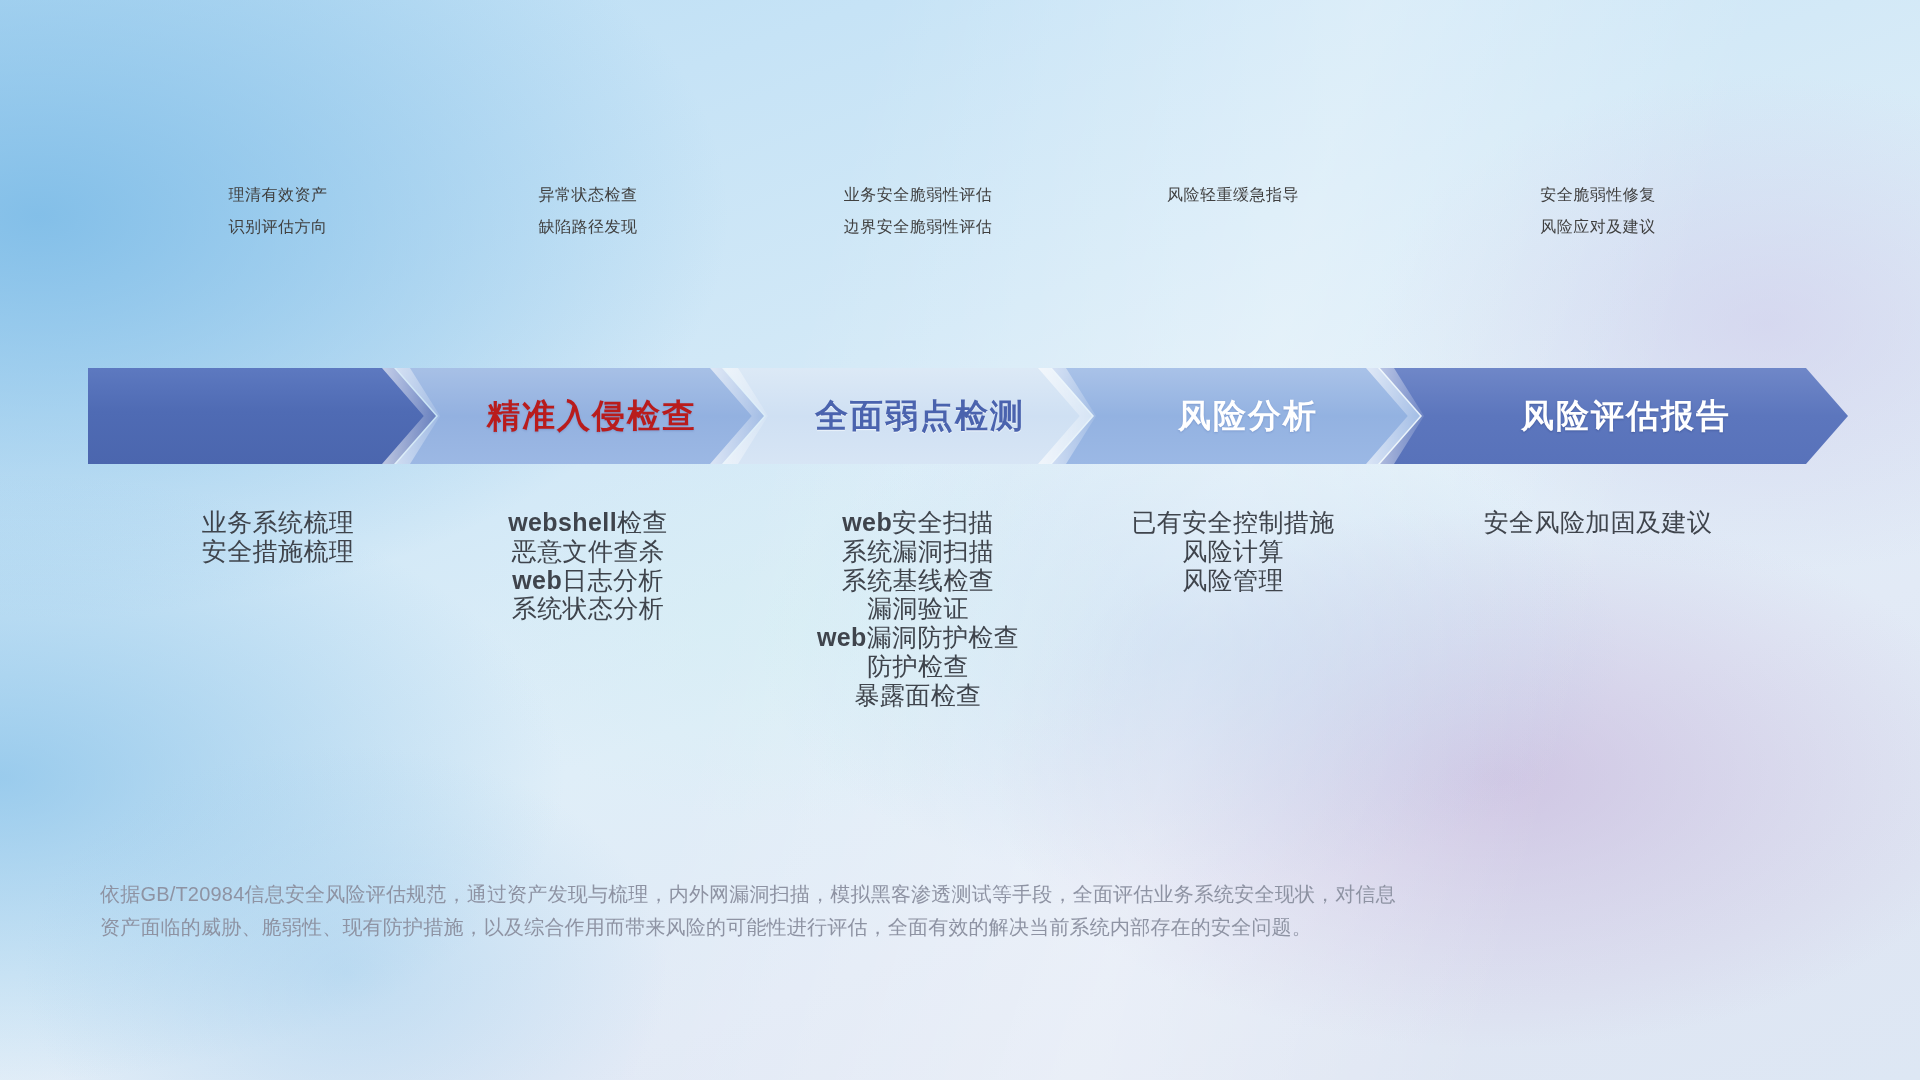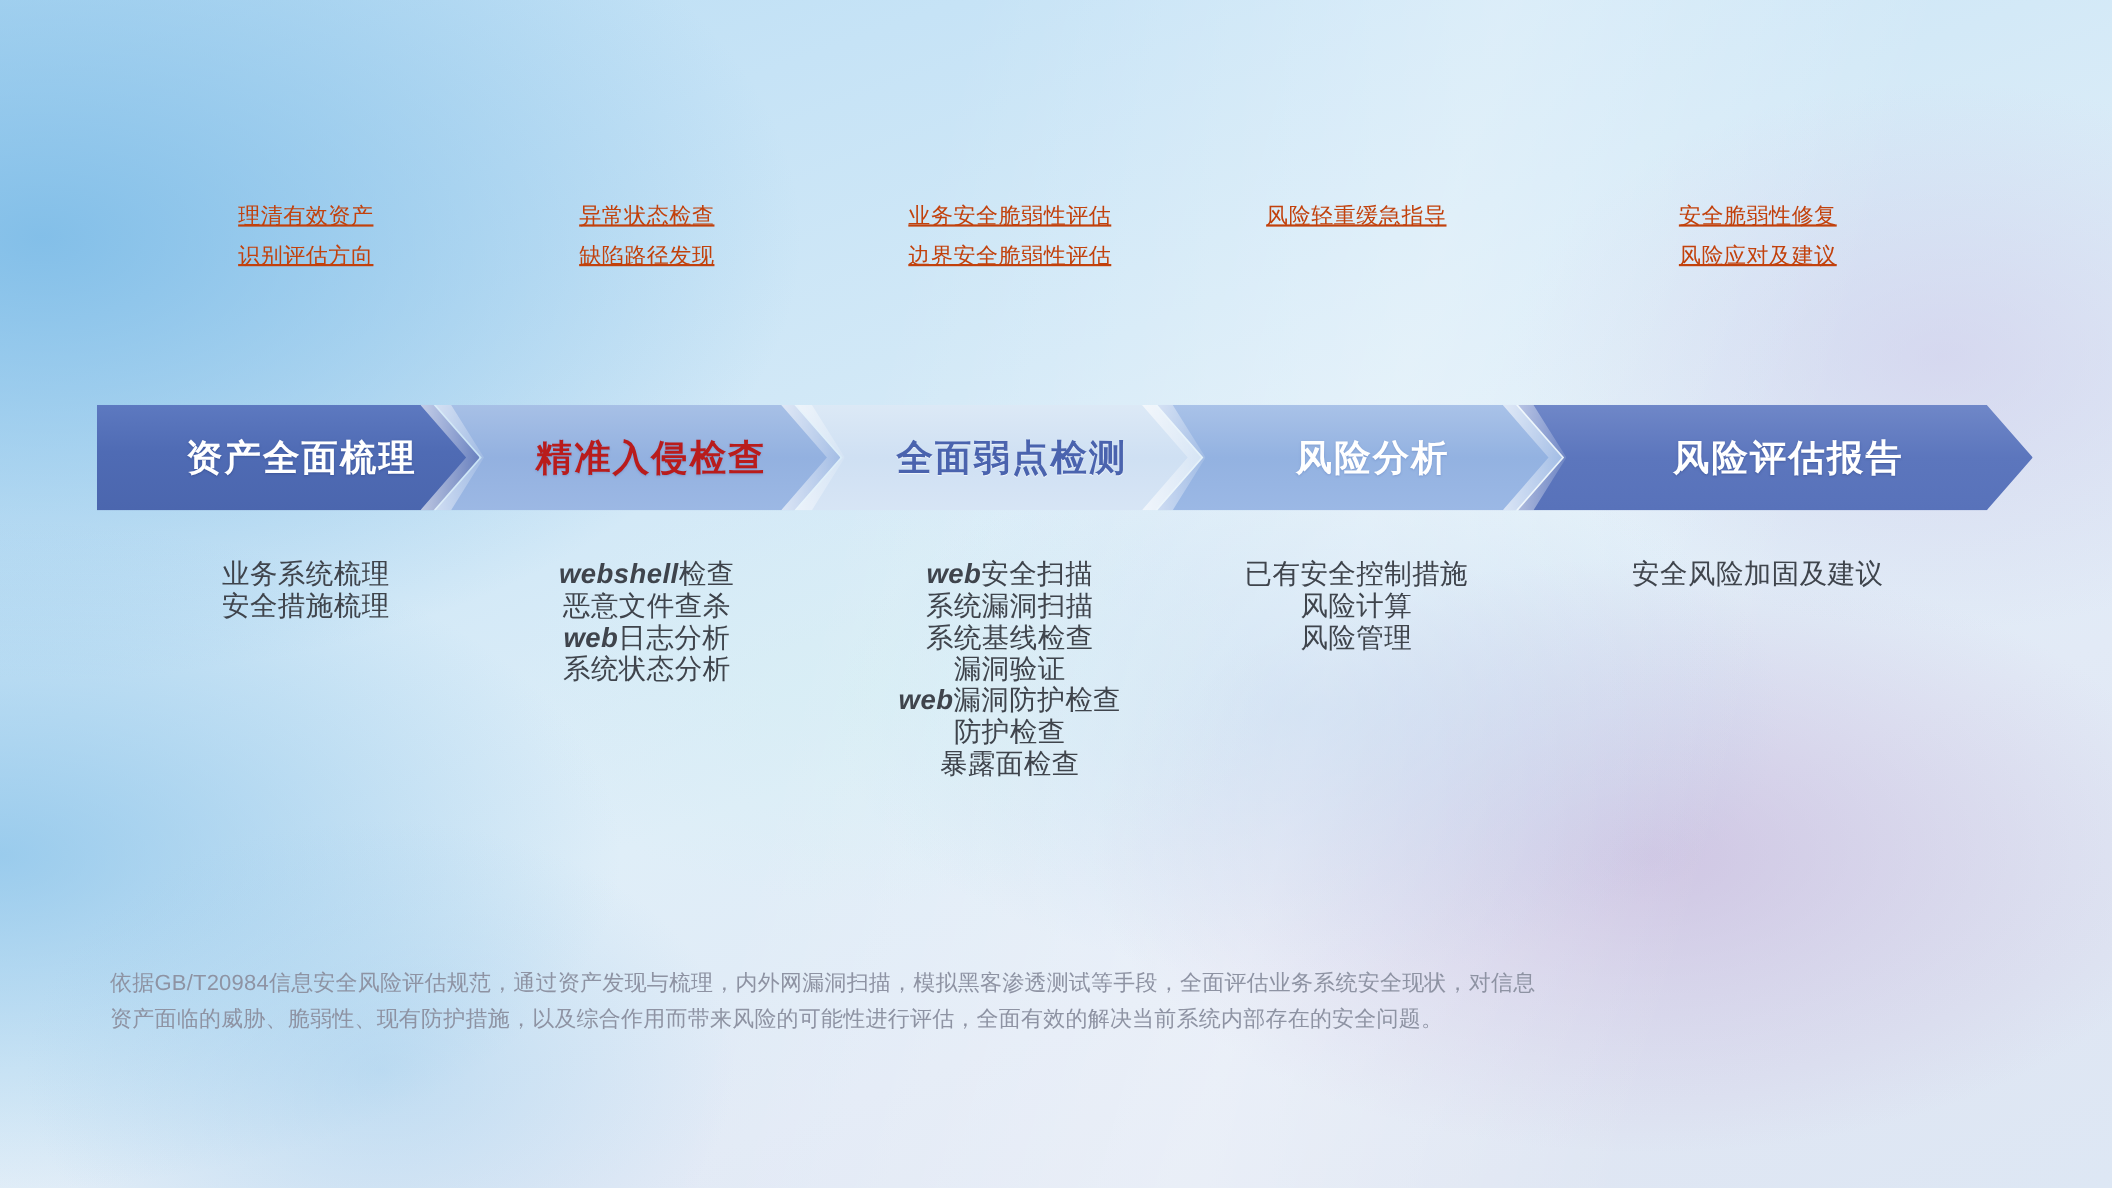--- a/index.html
+++ b/index.html
@@ -73,26 +73,25 @@
     height:120px;
     display:flex;
   }
   .top-col {
     flex:0 0 auto;
     display:flex; flex-direction:column;
     align-items:center;
     gap:14px;
   }
   .cap-line {
-    font-size:20px;
-    color:#c2410c;
+    font-size:16px;
+    color:#404040;
     letter-spacing:.5px;
     white-space:nowrap;
     line-height:1.1;
-    text-decoration:underline;
   }
 
   
   #chevron-band {
     position:absolute;
     left:88px;
     top:368px;
     width:1760px;
     height:96px;
   }
@@ -172,21 +171,21 @@
     display:flex; flex-direction:column;
     align-items:center;
   }
   .item-line {
     font-size:25px;
     color:#3f444c;
     white-space:nowrap;
     line-height:1.15;
     letter-spacing:.4px;
   }
-  .item-line b { font-weight:bold;font-style:italic; }
+  .item-line b { font-weight:bold; }
 
   
   #footer {
     position:absolute;
     left:100px;
     top:878px;
     width:1560px;
   }
   .foot-line {
     font-size:20px;
@@ -230,21 +229,20 @@
       <div class="top-col" style="position: absolute; left: 1598px; top: 0px; transform: translateX(-50%);">
         <div class="cap-line">安全脆弱性修复</div>
         <div class="cap-line">风险应对及建议</div>
       </div>
     </div>
 
   <div id="chevron-band">
       <div class="chev v-dark first" style="left: 0px; width: 348px; z-index: 10;">
         <div class="chev-shape"></div>
         <div class="chev-edge"></div>
-        <div class="chev-label">资产全面梳理</div>
       </div>
       <div class="chev v-mid" style="left: 308px; width: 368px; z-index: 9;">
         <div class="chev-shape"></div>
         <div class="chev-edge"></div>
         <div class="chev-label">精准入侵检查</div>
       </div>
       <div class="chev v-light" style="left: 636px; width: 368px; z-index: 8;">
         <div class="chev-shape"></div>
         <div class="chev-edge"></div>
         <div class="chev-label">全面弱点检测</div>

